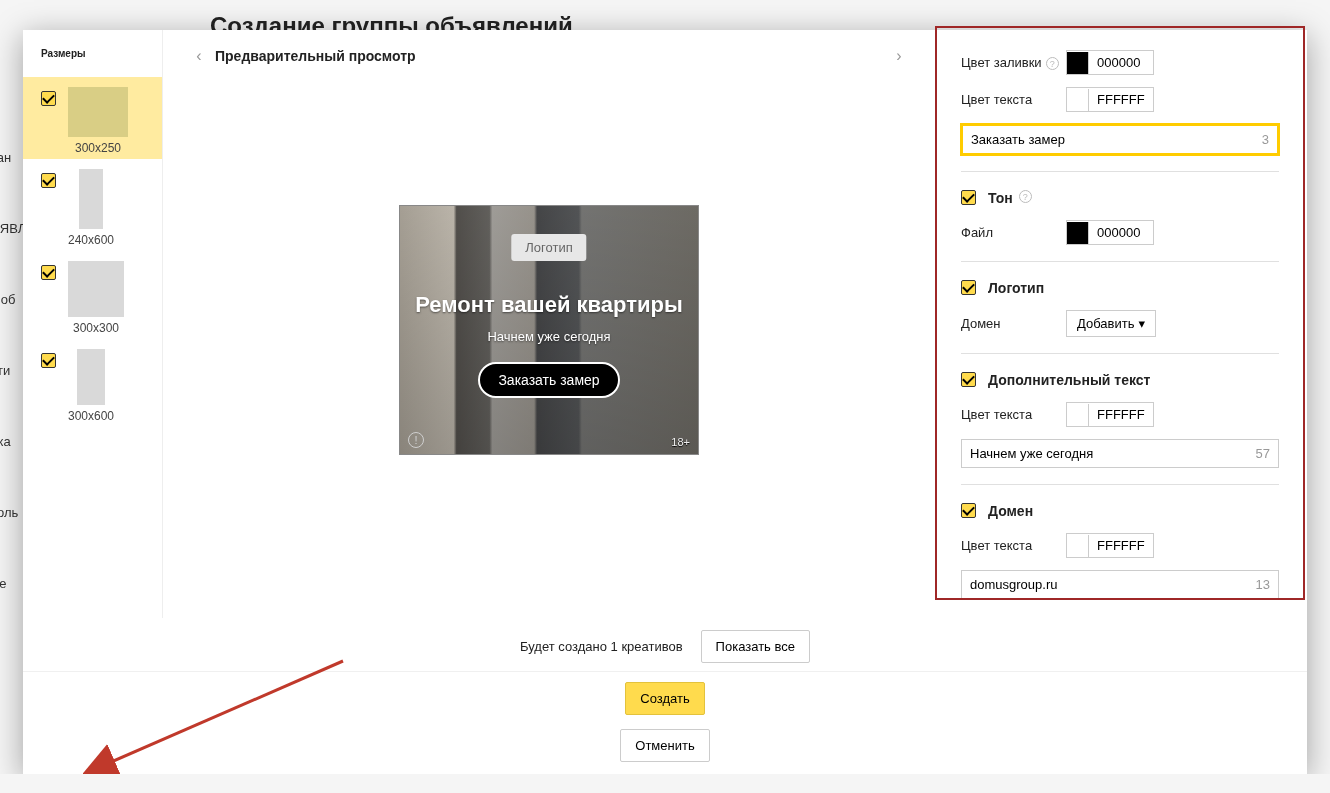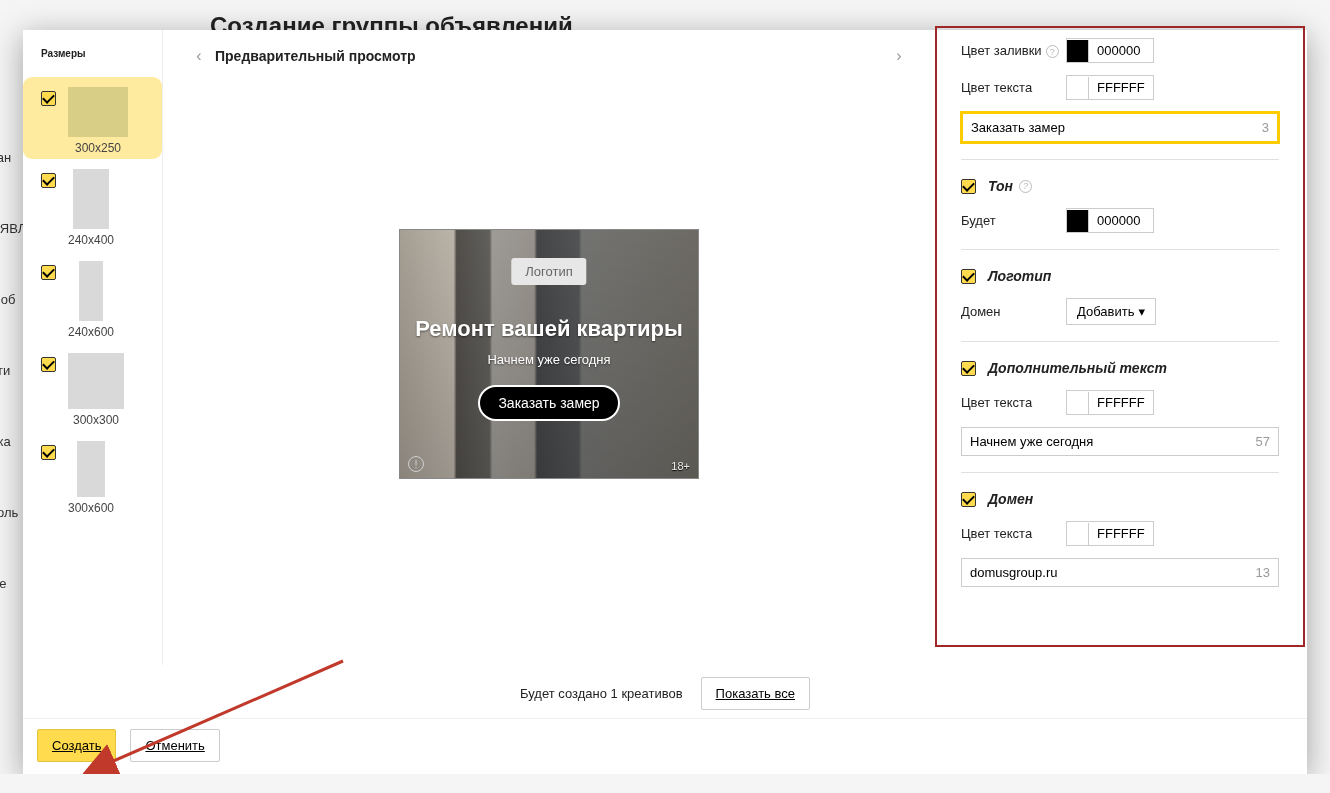--- a/index.html
+++ b/index.html
@@ -44,21 +44,20 @@
 .sizes-header {
   padding: 18px 8px 18px 18px;
   font-weight: 700; font-size: 10px;
 }
 .sizes-list {
   flex: 1; overflow-y: auto;
 }
 .size-item {
   display: flex; align-items: flex-start;
   padding: 10px 10px 4px 18px;
-  border-radius: 9px;
 }
 .size-item.selected { background: #ffeba0; }
 .chk {
   width: 15px; height: 15px; border: 1px solid #333;
   border-radius: 2px; background: #ffdb4d; position: relative;
   margin-right: 12px; margin-top: 4px; flex: none;
 }
 .chk::after {
   content: ""; position: absolute; left: 3px; top: 0px;
   width: 5px; height: 9px; border: solid #000;
@@ -110,58 +109,59 @@
   width: 16px; height: 16px; border: 1.5px solid #cfcfcf; border-radius: 50%;
   display:flex;align-items:center;justify-content:center; font-size:11px; color:#cfcfcf;
 }
 .ad-age {
   position: absolute; right: 8px; bottom: 6px; font-size: 11px; color: #eee;
   text-shadow: 0 1px 1px #000;
 }
 
 .props {
   width: 370px; border: 2px solid #9f2727; margin: -4px 2px 18px 0;
-  padding: 10px 24px 24px 24px; overflow-y: auto;
+  padding: 22px 24px 24px 24px; overflow-y: auto;
 }
 .prop-row { display: flex; align-items: center; margin-bottom: 12px; }
 .prop-label { width: 105px; font-size: 13px; color: #222; }
 .help { width:13px;height:13px;border:1px solid #bbb;border-radius:50%;display:inline-flex;align-items:center;justify-content:center;font-size:9px;color:#bbb;margin-left:4px;}
 .color-field { display: flex; align-items: center; border: 1px solid #ccc; }
 .swatch { width: 22px; height: 22px; border-right: 1px solid #ccc; }
 .hex-input { width: 64px; padding: 4px 8px; border: none; font-size: 13px; font-family: inherit; }
 .section-sep { border: none; border-top: 1px solid #e0e0e0; margin: 16px 0 18px; }
 .text-field {
   display: flex; align-items: center; border: 1px solid #ccc; background: #fff;
 }
 .text-field.highlight { border: 2px solid #ffcc00; box-shadow: 0 0 0 1px #ffcc00; }
 .tf-input {
   flex: 1; border: none; padding: 6px 8px; font-size: 13px; font-family: inherit;
   background: transparent;
 }
 .tf-count { padding: 0 8px; font-size: 13px; color: #999; }
-.section-chk-row { display:flex;align-items:center;margin-bottom:14px;font-style:italic; }
+.section-chk-row { display:flex;align-items:flex-start;margin-bottom:14px; }
 .section-chk-row .chk { margin-top:0; }
 .section-chk-row b { font-size: 14px; }
 .file-btn {
   display:inline-flex;align-items:center;gap:4px;
   border:1px solid #ccc;background:#fff;padding:5px 10px;font-size:13px;font-family:inherit;
 }
 
 .modal-footer-info {
   display: flex; align-items: center; justify-content: center; gap: 18px;
   padding: 12px 0 8px;
 }
 .btn {
   border: 1px solid #ccc; background: #fff; padding: 8px 14px;
-  font-size: 13px; font-family: inherit; cursor: pointer; border-radius: 2px; text-decoration: underline;
+  font-size: 13px; font-family: inherit; cursor: pointer; border-radius: 2px;
 }
 .btn.primary { background: #ffdb4d; border-color: #e3c23c; font-weight: 500; }
 .modal-footer-actions {
   display:flex;align-items:center;gap:14px;padding:10px 14px 12px;
   border-top: 1px solid #f0f0f0;
+  flex-direction: column;
 }
 
 .arrow-svg {
   position: absolute; left: 60px; top: 625px; pointer-events: none;
 }
 </style>
 </head>
 <body>
 
 <div class="backdrop">
@@ -181,27 +181,20 @@
   <div class="modal-body">
 
     <div class="sizes">
       <div class="sizes-header">Размеры</div>
       <div class="sizes-list" id="sizes-list">
           <div class="size-item selected">
             <span class="chk"></span>
             <div class="size-thumb-wrap">
               <div class="size-thumb" style="width:60px;height:50px"></div>
               <div class="size-label">300x250</div>
-            </div>
-          </div>
-          <div class="size-item">
-            <span class="chk"></span>
-            <div class="size-thumb-wrap">
-              <div class="size-thumb" style="width:36px;height:60px"></div>
-              <div class="size-label">240x400</div>
             </div>
           </div>
           <div class="size-item">
             <span class="chk"></span>
             <div class="size-thumb-wrap">
               <div class="size-thumb" style="width:24px;height:60px"></div>
               <div class="size-label">240x600</div>
             </div>
           </div>
           <div class="size-item">
@@ -266,21 +259,21 @@
       </div>
 
       <hr class="section-sep">
 
       <div class="section-chk-row">
         <span class="chk"></span>
         <b>Тон</b>
         <span class="help" style="margin-left:6px;">?</span>
       </div>
       <div class="prop-row">
-        <div class="prop-label">Будет</div>
+        <div class="prop-label">Файл</div>
         <div class="color-field">
           <div class="swatch" style="background:#000000;"></div>
           <input class="hex-input" value="000000" style="">
         </div>
       </div>
 
       <hr class="section-sep">
 
       <div class="section-chk-row">
         <span class="chk"></span>

